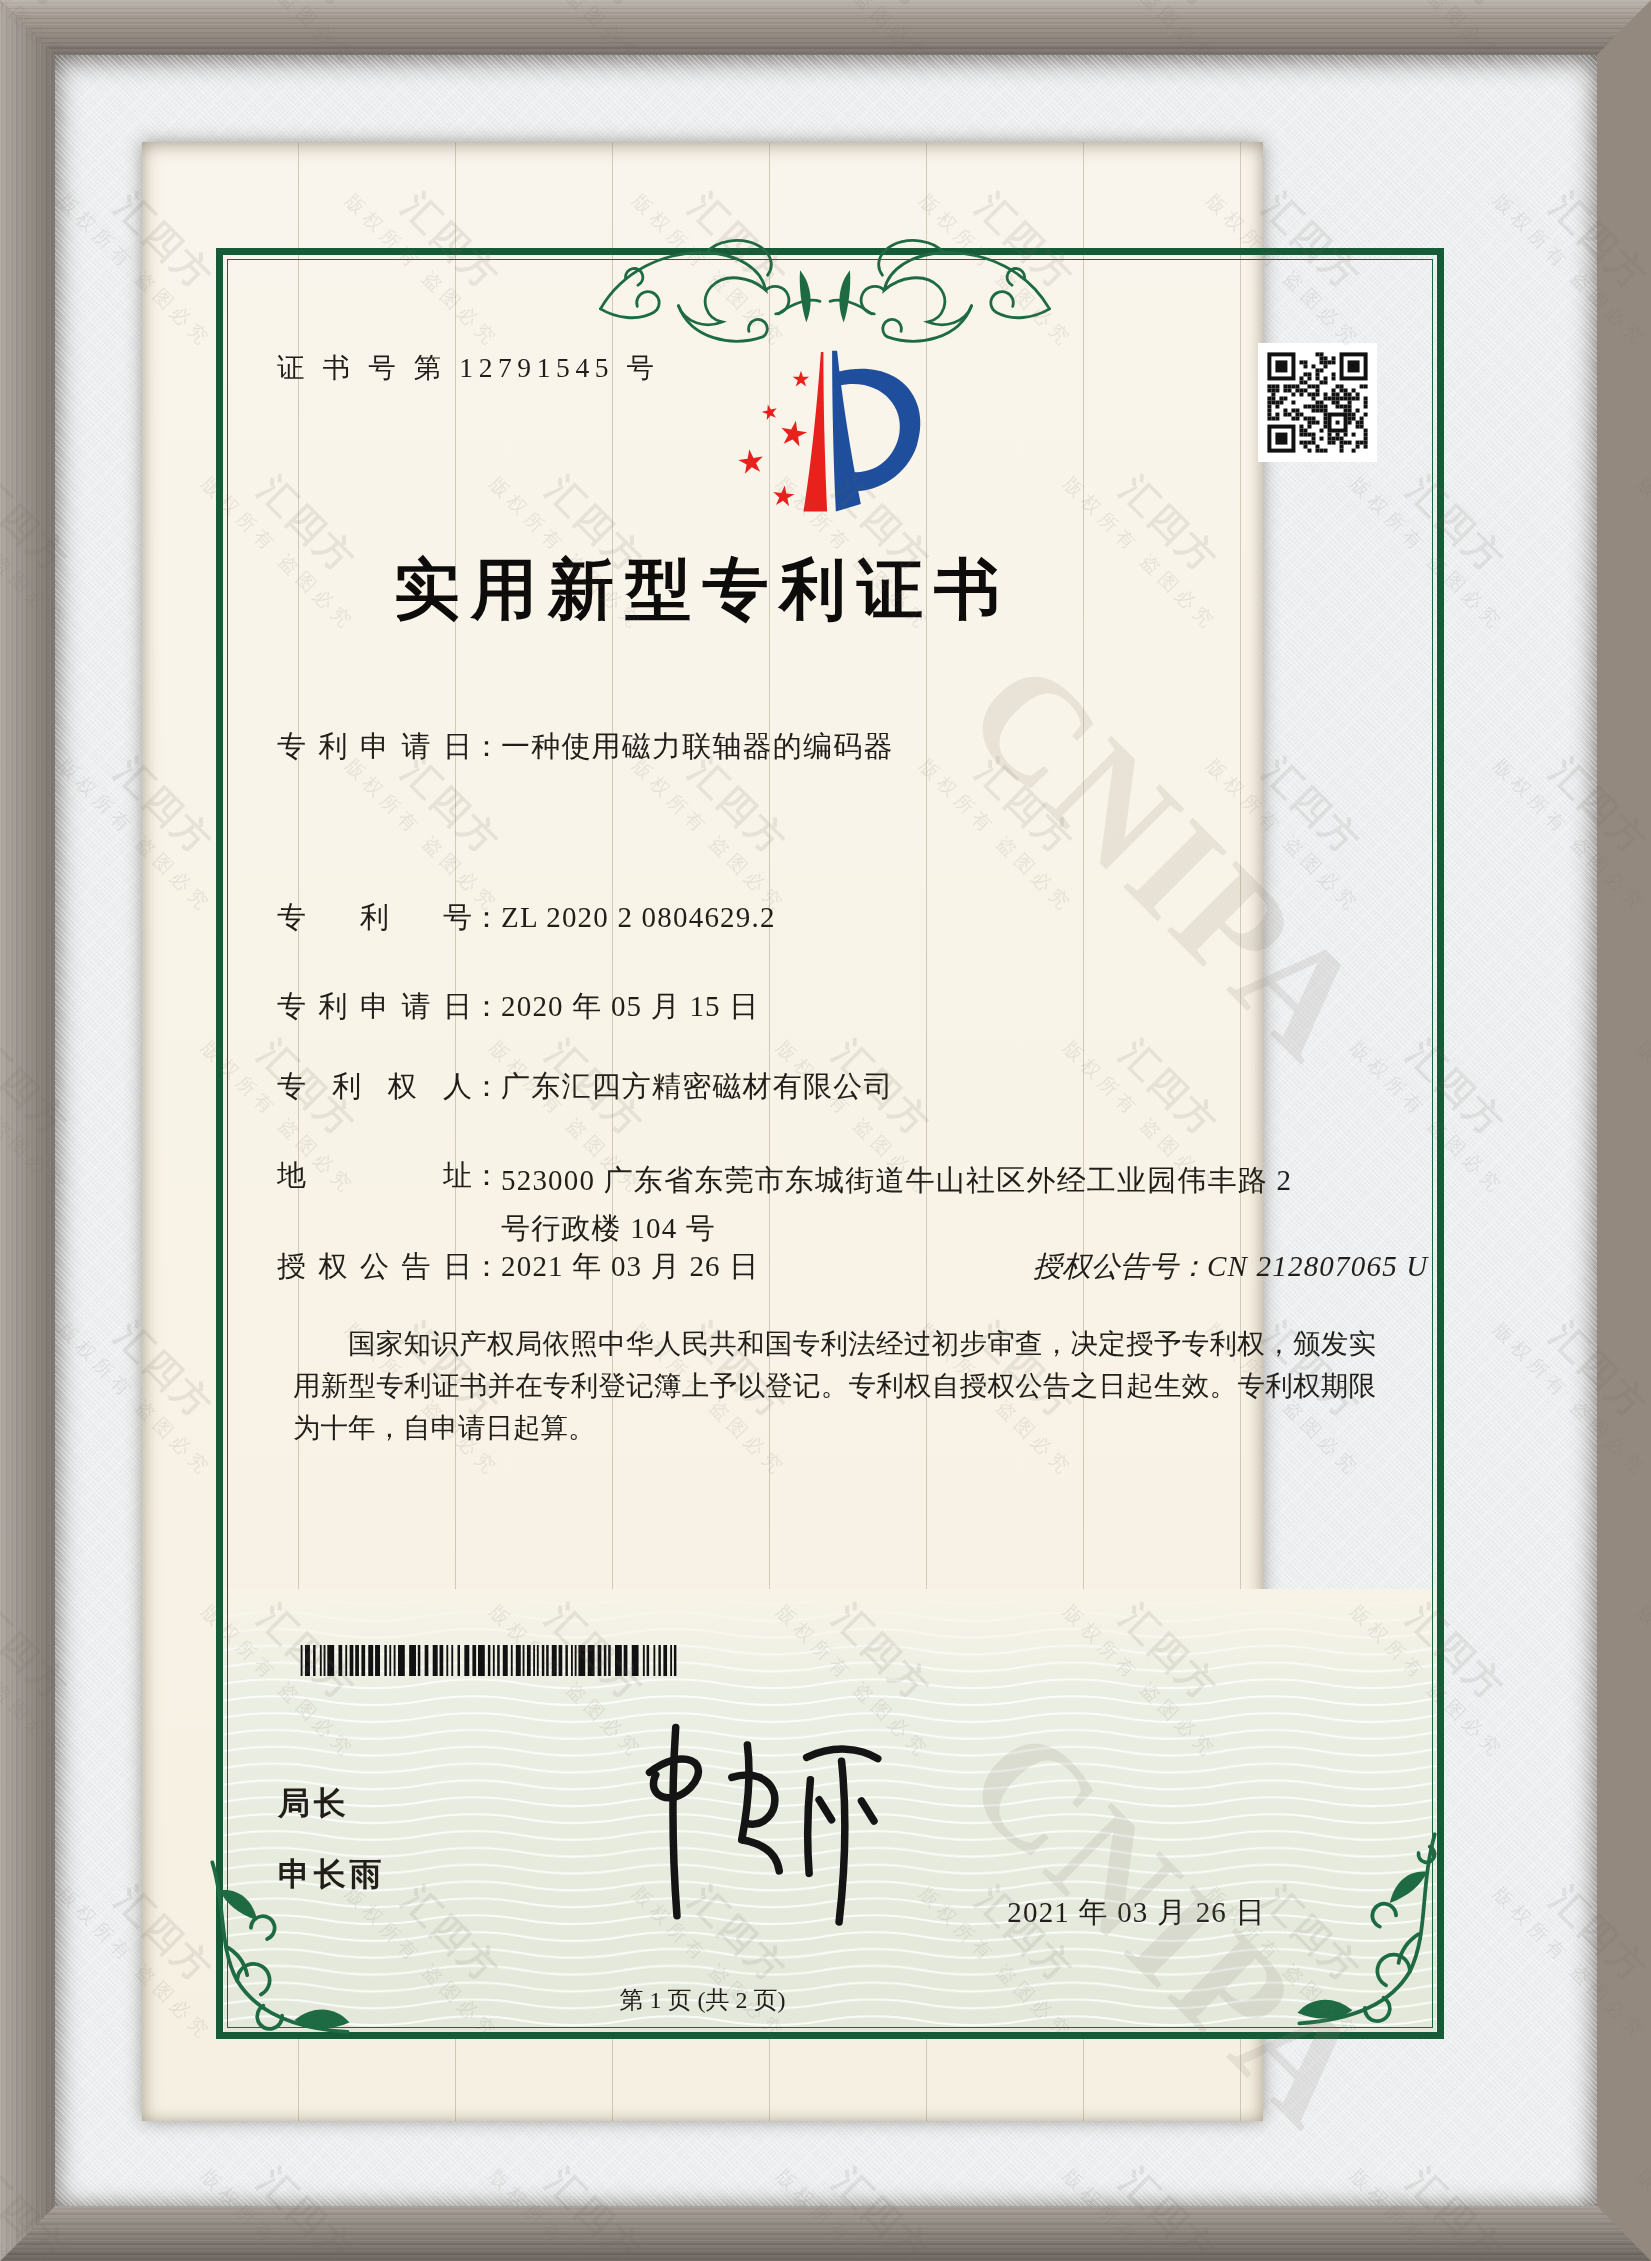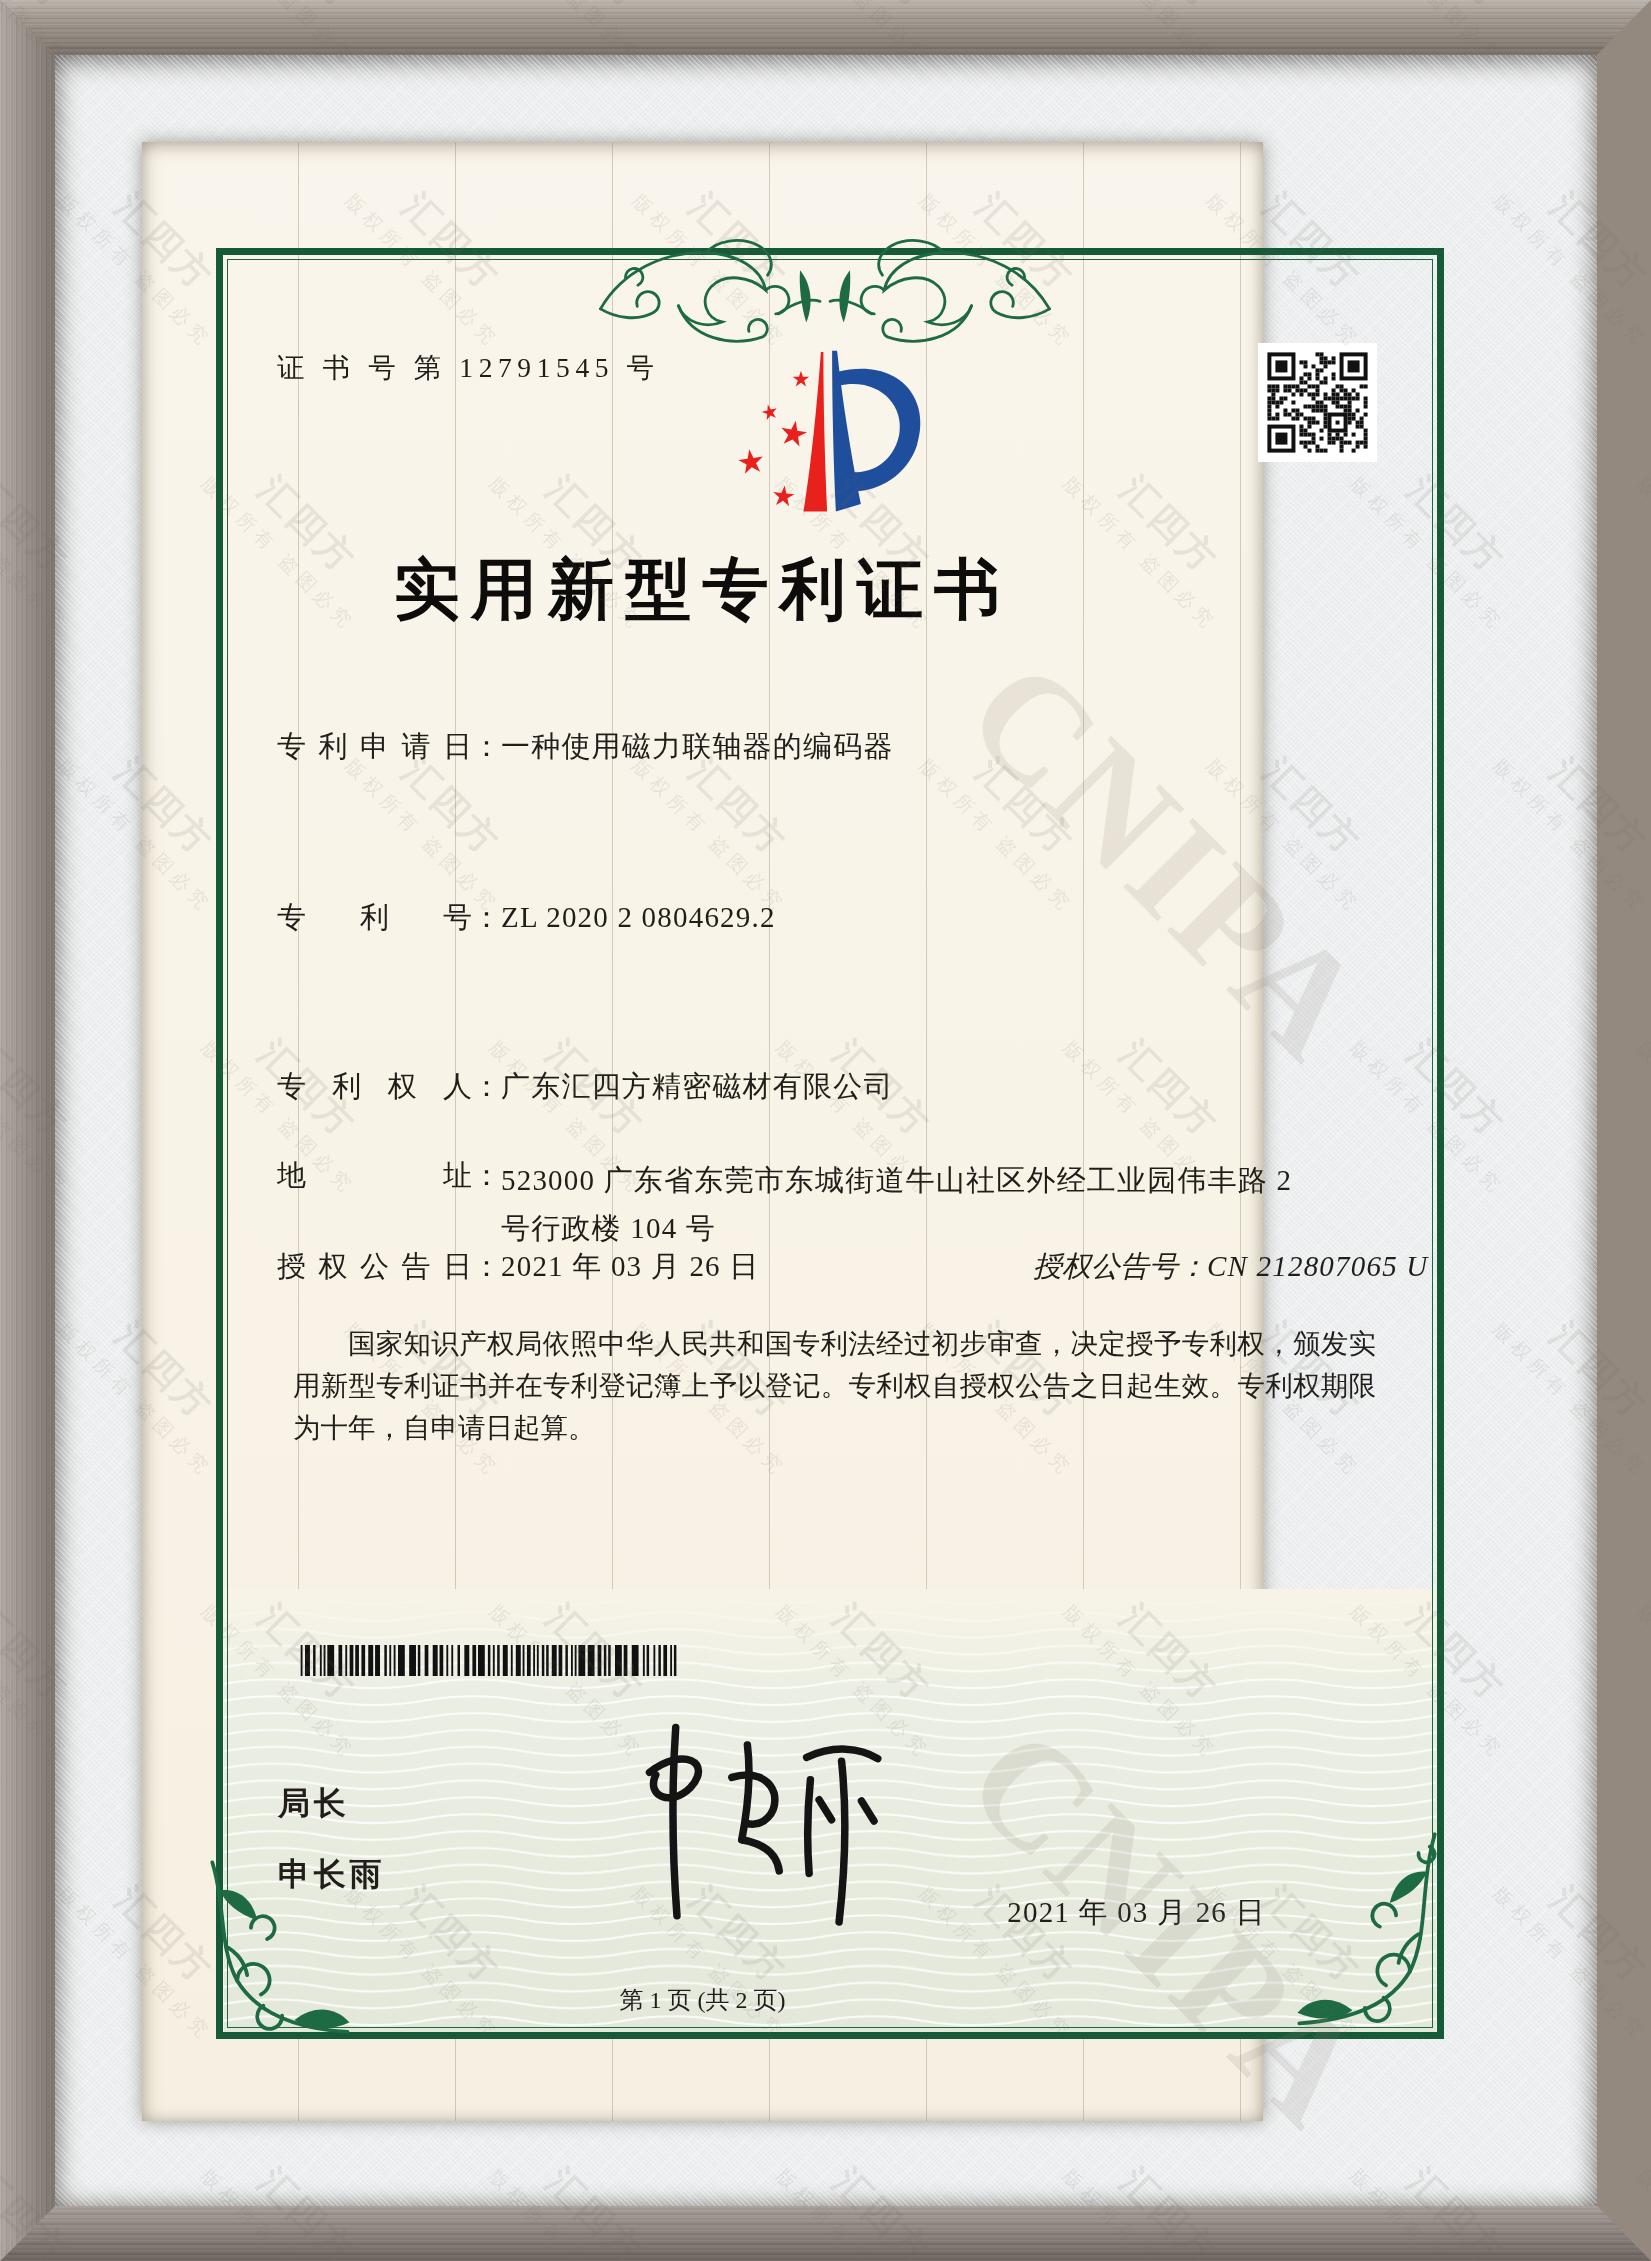--- a/index.html
+++ b/index.html
@@ -404,20 +404,23 @@
     </svg>
 
     <div class="title">实用新型专利证书</div>
 
     <div class="frow" style="top:585px">
       <span class="flabel">专利申请日</span><span>：</span><span class="fvalue">一种使用磁力联轴器的编码器</span>
     </div>
     <div class="frow" style="top:756px">
       <span class="flabel">专利号</span><span>：</span><span class="fvalue">ZL 2020 2 0804629.2</span>
     </div>
+    <div class="frow" style="top:845px">
+      <span class="flabel">专利申请日</span><span>：</span><span class="fvalue">2020 年 05 月 15 日</span>
+    </div>
     <div class="frow" style="top:925px">
       <span class="flabel">专利权人</span><span>：</span><span class="fvalue">广东汇四方精密磁材有限公司</span>
     </div>
     <div class="frow" style="top:1014px">
       <span class="flabel">地址</span><span>：</span><span class="fvalue fwrap">523000 广东省东莞市东城街道牛山社区外经工业园伟丰路 2 号行政楼 104 号</span>
     </div>
     <div class="frow" style="top:1105px">
       <span class="flabel">授权公告日</span><span>：</span><span class="fvalue">2021 年 03 月 26 日</span>
       <span class="grant2"><span class="flabel2">授权公告号</span><span>：</span><span class="fvalue">CN 212807065 U</span></span>
     </div>

